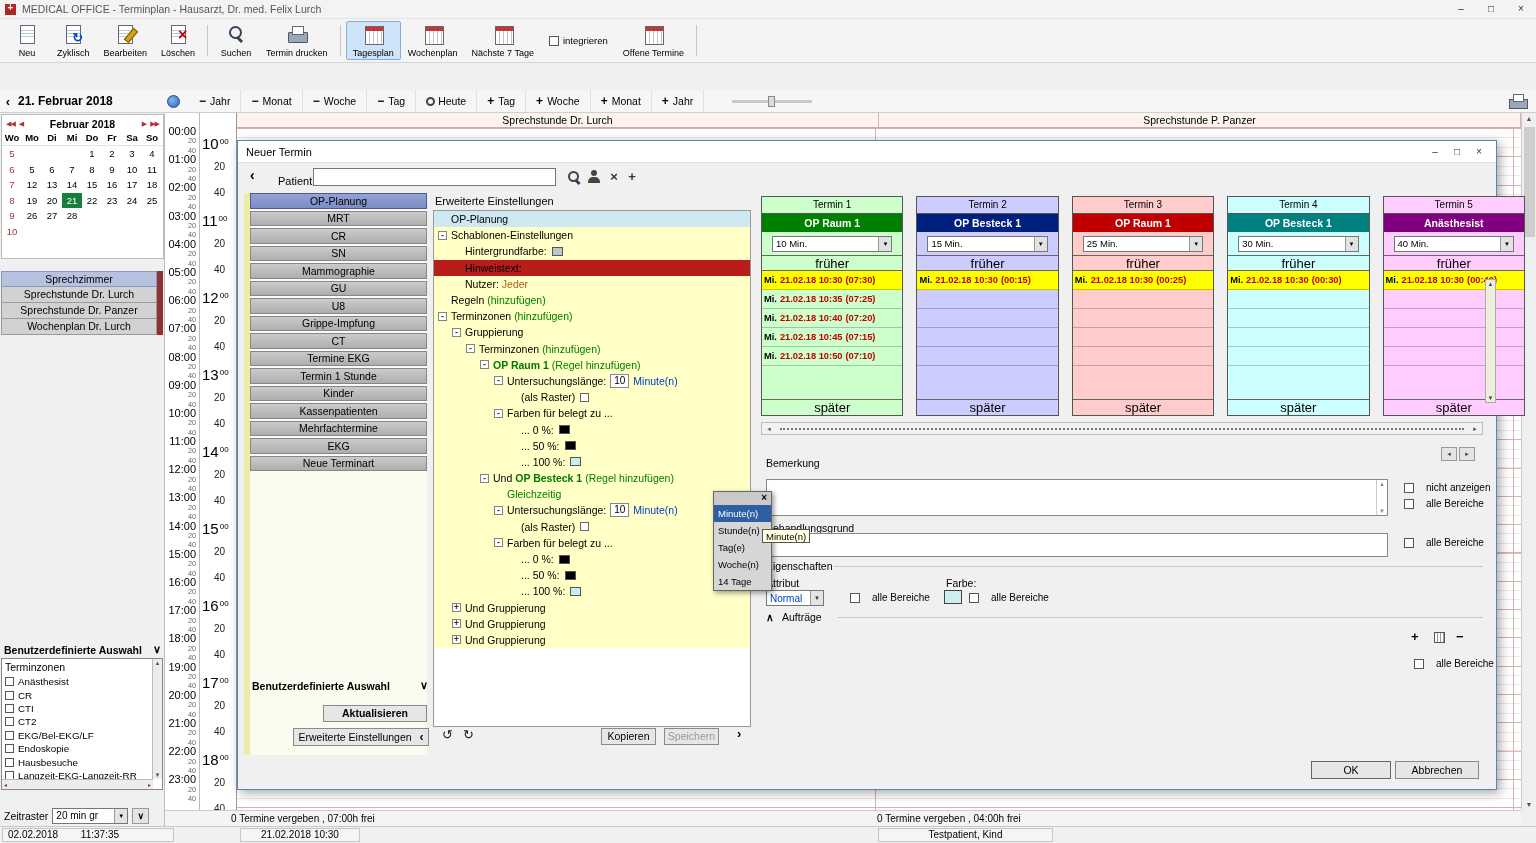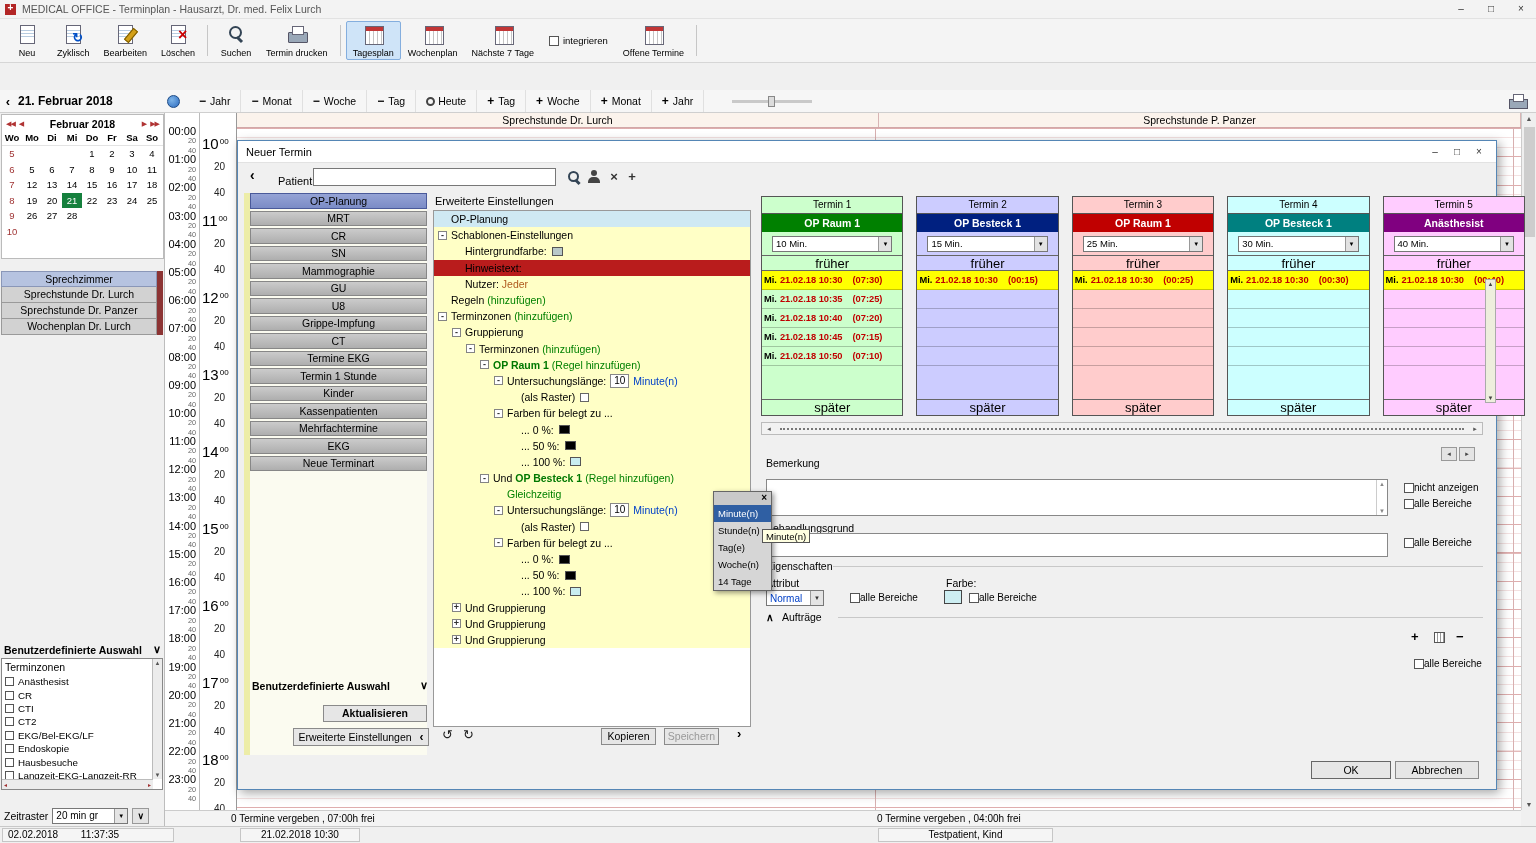--- a/index.html
+++ b/index.html
@@ -168,37 +168,37 @@
 .tc-name{height:17px;line-height:16px;text-align:center;font-size:10px;border-bottom:1px solid #555}
 .tc-zone{height:18px;line-height:18px;text-align:center;font-size:10.5px;font-weight:bold;color:#fff}
 .tc-dd{height:23px;display:flex;align-items:center;padding:0 10px}
 .tc-sel{flex:1;height:16px;background:#fff;border:1px solid #777;display:flex;align-items:center;font-size:9.5px;padding-left:3px}
 .tc-sel .arr{margin-left:auto;width:13px;height:100%;background:#e2e2e2;border-left:1px solid #999;text-align:center;font-size:6px;line-height:14px}
 .tc-btn{height:16px;line-height:15px;text-align:center;font-size:13px;border-top:1px solid #666;border-bottom:1px solid #666}
 .tc-btn2{border-bottom:none;margin-top:auto}
 .slot{height:19px;line-height:18px;font-size:9.3px;font-weight:bold;white-space:nowrap;overflow:hidden;border-bottom:1px solid rgba(0,0,0,.22);padding-left:2px}
 .slot .sd{color:#000}
 .slot .sdate{color:#c00000;margin-left:3px}
-.slot .srest{color:#c00000;margin-left:10px}
+.slot .srest{color:#c00000;margin-left:3px}
 .slot.sel{background:#ffff00}
 .slotsb{position:absolute;left:1247px;top:138px;width:11px;height:124px;background:#eeeedd;border:1px solid #aaa;font-size:6px;color:#444;display:flex;flex-direction:column;justify-content:space-between;align-items:center;padding:1px 0}
 .hsb{position:absolute;left:523px;top:281px;width:722px;height:13px;background:#f2f2f2;border:1px solid #bbb;display:flex;align-items:center;font-size:7px;color:#555}
 .hsb .a{width:14px;text-align:center}
 .hsb .dots{flex:1;border-bottom:2px dotted #777;margin:0 4px;height:0}
 
 .tabs{position:absolute;left:523px;top:303px;width:680px;height:20px;display:flex;align-items:flex-end;overflow:hidden}
 .tab{padding:2px 7px;font-size:9.5px;background:#e7e7e7;border:1px solid #999;border-bottom:none;margin-right:1px;border-radius:2px 2px 0 0;white-space:nowrap}
 .tab.sel{background:#fff;padding-top:4px}
 .tabnav{position:absolute;left:1203px;top:306px;display:flex;gap:2px}
 .tnb{width:16px;height:14px;background:#e4e4e4;border:1px solid #999;text-align:center;font-size:7px;line-height:12px;color:#444}
 
 .flbl{position:absolute;font-size:10.5px}
 .fbox{position:absolute;background:#fff;border:1px solid #888}
 .minisb{position:absolute;right:0;top:0;bottom:0;width:11px;border-left:1px solid #ccc;display:flex;flex-direction:column;justify-content:space-between;align-items:center;font-size:6px;color:#888;padding:1px 0}
-.cbrow{position:absolute;display:flex;align-items:center;gap:0;font-size:10px;white-space:nowrap}
+.cbrow{position:absolute;display:flex;align-items:center;gap:12px;font-size:10px;white-space:nowrap}
 .hr{position:absolute;height:1px;background:#c8c8c8}
 .selbox{position:absolute;background:#fff;border:1px solid #777;display:flex;align-items:center;font-size:10px;padding-left:3px}
 .selbox .val{color:#0040c8}
 .selbox .arr{margin-left:auto;width:13px;height:100%;background:#e4e4e4;border-left:1px solid #999;text-align:center;font-size:6px;line-height:14px;color:#333}
 .swatchbox{position:absolute;border:1px solid #444}
 .listframe{position:absolute;background:#fff;border:1px solid #999}
 .listhead{height:14px;background:#ececec;border-bottom:1px solid #bbb;display:flex;font-size:10px;line-height:13px}
 .listhead .c1{flex:1;padding-left:4px}
 .listhead .c2{width:46px;border-left:1px solid #bbb;padding-left:3px}
 .emptytxt{text-align:center;margin-top:26px;color:#2a52be;font-size:10px}

